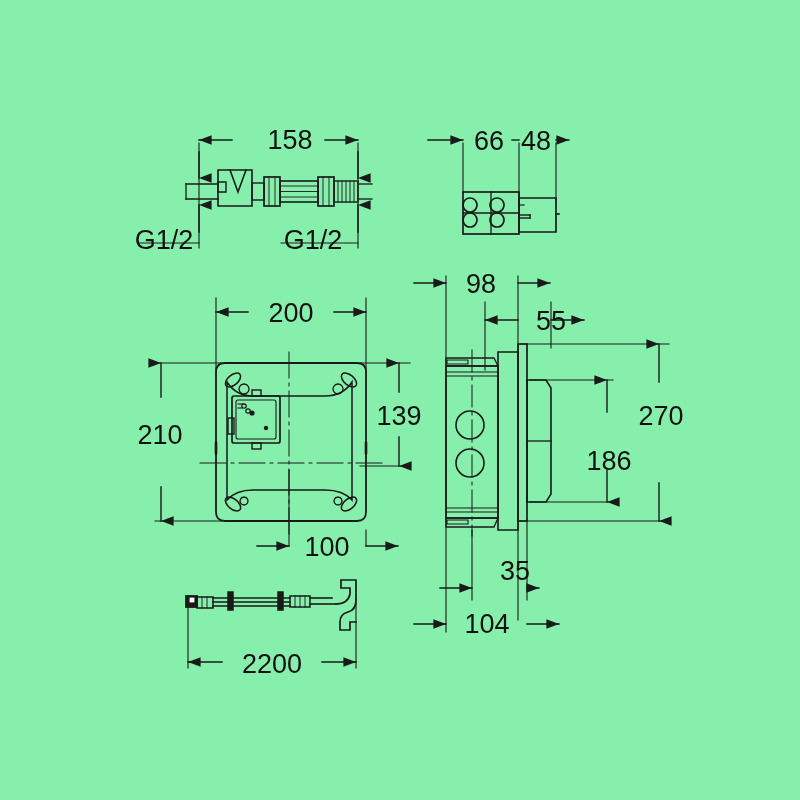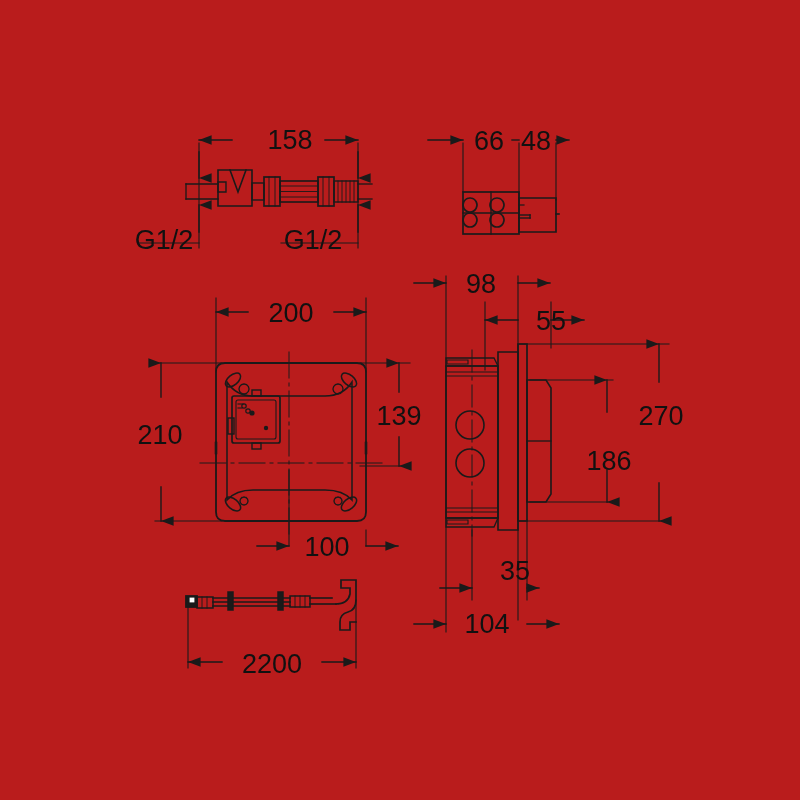--- a/index.html
+++ b/index.html
@@ -8,21 +8,21 @@
     padding: 0;
     background: #ffffff;
   }
   body {
     font-family: "Liberation Sans", sans-serif;
   }
   #drawing-root {
     position: relative;
     width: 800px;
     height: 800px;
-    background: #b91c1c;
+    background: #86efac;
     overflow: hidden;
   }
   svg#cad {
     display: block;
     width: 800px;
     height: 800px;
   }
   .dim-text {
     font-family: "Liberation Sans", sans-serif;
     font-size: 27px;

